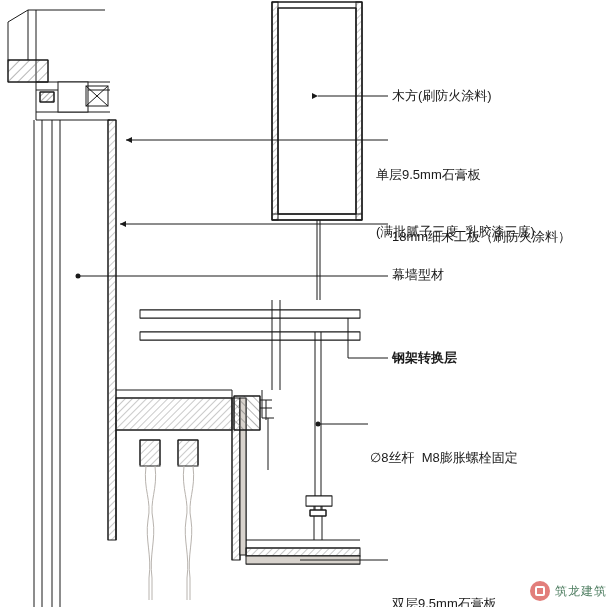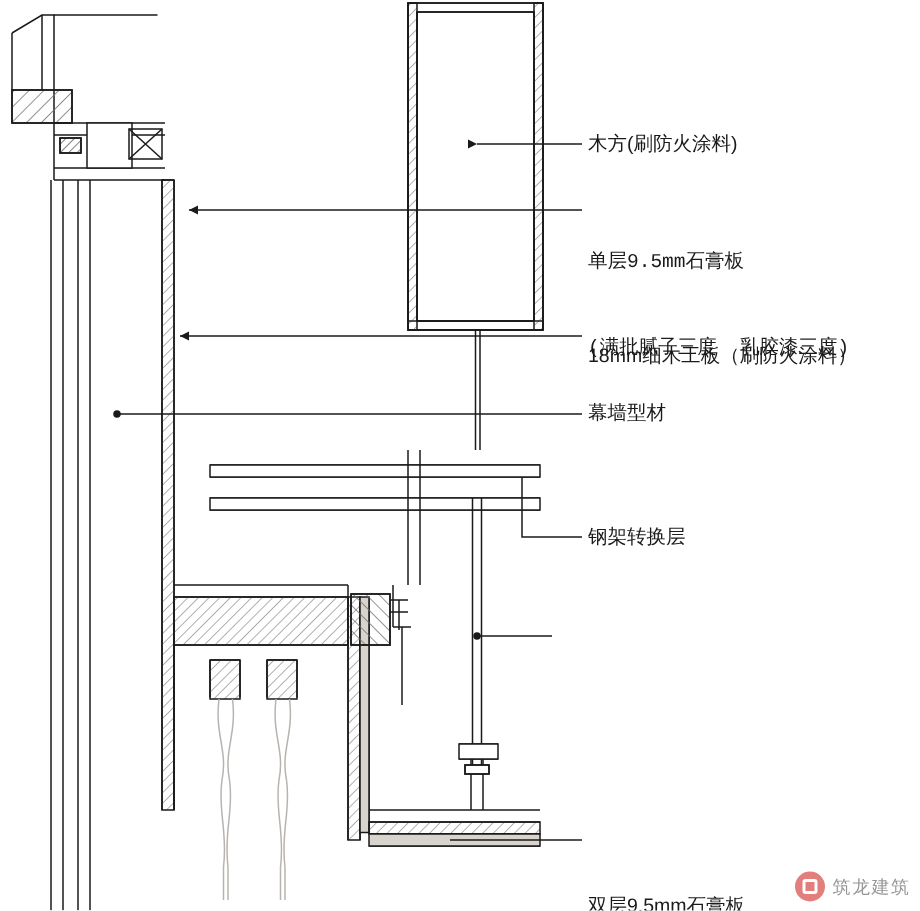--- a/index.html
+++ b/index.html
@@ -3,21 +3,21 @@
 <meta charset="utf-8">
 <style>
   html,body{margin:0;padding:0;background:#ffffff;}
   body{width:613px;height:607px;overflow:hidden;font-family:"Liberation Sans",sans-serif;}
   #stage{position:relative;width:613px;height:607px;background:#ffffff;}
   svg#dwg{position:absolute;left:0;top:0;width:613px;height:607px;}
   .lbl{position:absolute;font-family:"Liberation Sans",sans-serif;font-size:13px;color:#1a1a1a;line-height:19px;white-space:pre;}
   .wm{position:absolute;right:6px;bottom:6px;display:flex;align-items:center;gap:5px;opacity:.75;}
   .wm-logo{width:20px;height:20px;border-radius:50%;background:#d9534f;position:relative;flex:0 0 auto;}
   .wm-logo:before{content:"";position:absolute;left:5px;top:5px;width:10px;height:10px;border:2px solid #fff;border-radius:2px;box-sizing:border-box;}
-  .wm-text{font-size:12px;color:#737373;letter-spacing:1px;}
+  .wm-text{font-size:12px;color:#14532d;letter-spacing:1px;}
 </style>
 </head>
 <body>
 
 <div id="stage">
 
   <svg id="dwg" viewBox="0 0 613 607">
     <defs>
       <pattern id="hatch45" width="7" height="7" patternUnits="userSpaceOnUse" patternTransform="rotate(45)">
         <line x1="0" y1="0" x2="0" y2="7" stroke="#6e6e6e" stroke-width="1"></line>
@@ -140,32 +140,33 @@
       <circle cx="318" cy="424" r="2.5" fill="#1a1a1a" stroke="none"></circle>
       <path d="M300 560 L388 560"></path>
       <path d="M318 96 L312 93 L312 99 Z" fill="#1a1a1a" stroke="none"></path>
       <path d="M126 140 L132 137 L132 143 Z" fill="#1a1a1a" stroke="none"></path>
       <path d="M120 224 L126 221 L126 227 Z" fill="#1a1a1a" stroke="none"></path>
     </g>
   </svg>
 
   <div class="lbl" style="left:392px;top:86px;">木方(刷防火涂料)</div>
 
-  <div class="lbl" style="left:392px;top:127px;font-family:Liberation Mono, monospace;">
+  <div class="lbl" style="left:376px;top:127px;">
     <div>单层9.5mm石膏板</div>
     <div>(满批腻子三度  乳胶漆三度)</div>
   </div>
 
   <div class="lbl" style="left:392px;top:227px;">18mm细木工板（刷防火涂料）</div>
 
   <div class="lbl" style="left:392px;top:265px;text-align:center;">幕墙型材</div>
 
-  <div class="lbl" style="left:392px;top:348px;">钢架转换层</div>
+  <div class="lbl" style="left:392px;top:348px;font-weight:bold;">钢架转换层</div>
 
   <div class="lbl" style="left:370px;top:410px;">
+    <div>∅8丝杆  M8膨胀螺栓固定</div>
   </div>
 
   <div class="lbl" style="left:392px;top:556px;">
     <div>双层9.5mm石膏板</div>
     
   </div>
 
   <div class="wm">
     <span class="wm-logo"></span>
     <span class="wm-text">筑龙建筑</span>

